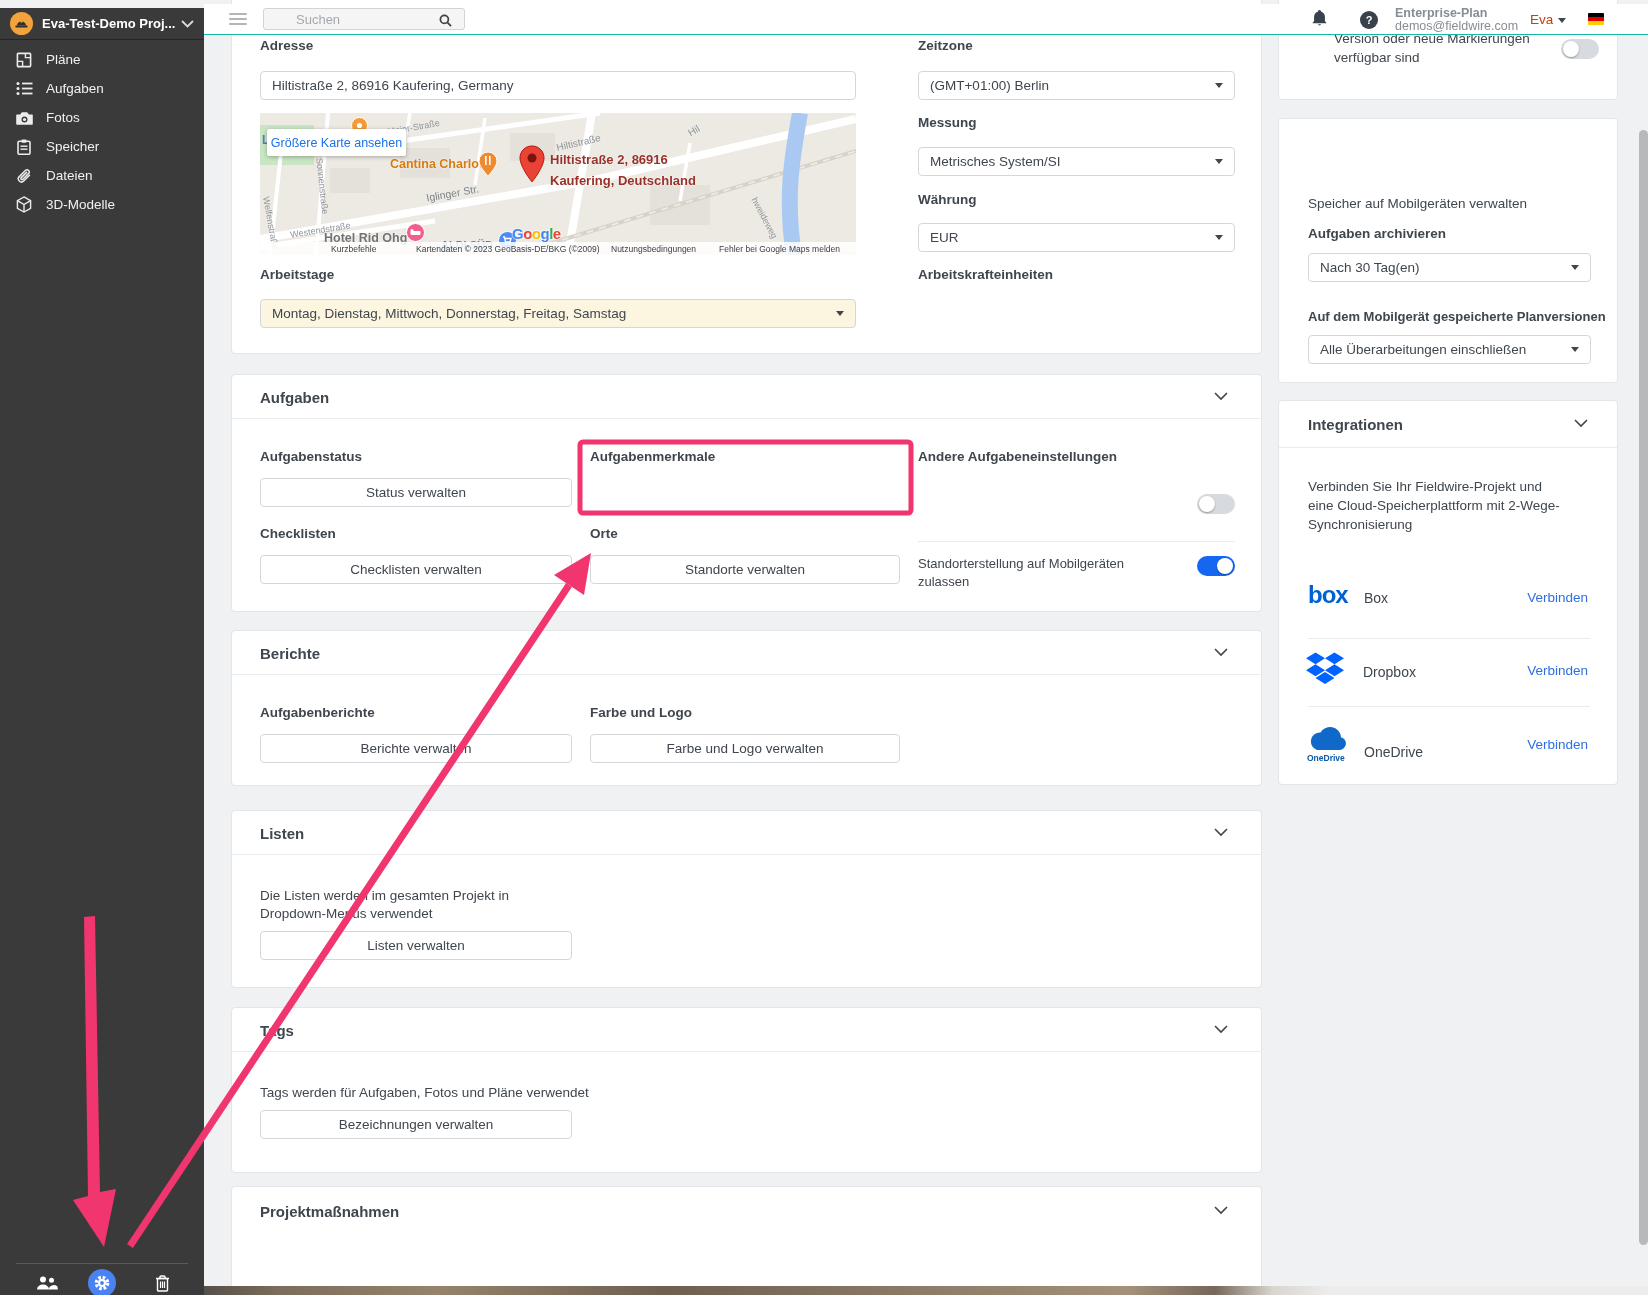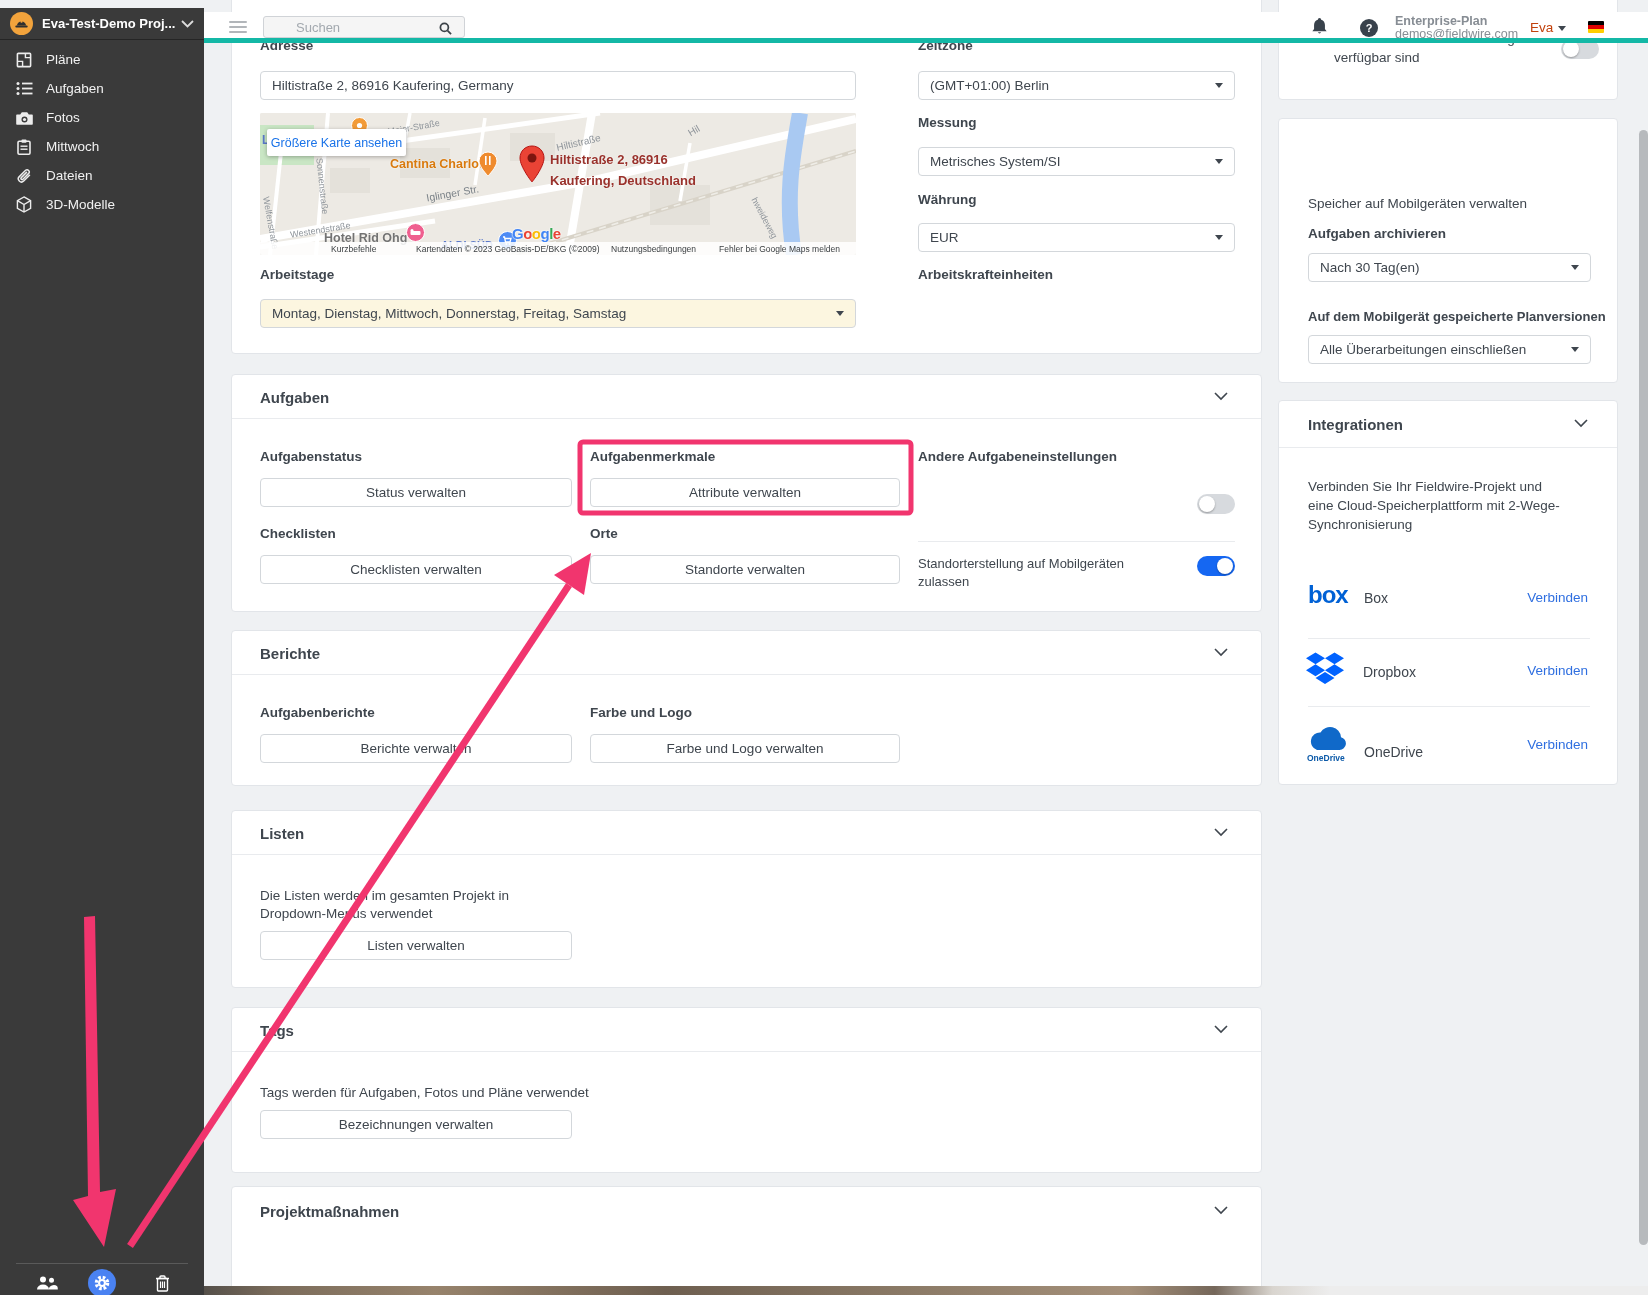--- a/index.html
+++ b/index.html
@@ -11,21 +11,21 @@
   .sb-head { position:absolute; left:0; top:0; width:204px; height:32px; display:flex; align-items:center; padding:0 10px; border-bottom:1px solid rgba(0,0,0,.35); cursor:pointer; }
   .sb-logo { width:23px; height:23px; border-radius:50%; background:#f2a33c; display:flex; align-items:center; justify-content:center; flex:0 0 auto; }
   .sb-title { color:#fff; font-size:13px; font-weight:700; margin-left:9px; white-space:nowrap; overflow:hidden; flex:1; }
   .sb-item { position:absolute; left:0; width:204px; height:29px; display:flex; align-items:center; padding-left:15px; color:#f1f1f1; font-size:13.5px; cursor:pointer; }
   .sb-item .ic { width:18px; height:18px; margin-right:13px; display:flex; align-items:center; justify-content:center; }
   .sb-foot-divider { position:absolute; left:16px; right:16px; top:1255px; height:1px; background:#5a5a5a; }
   .sb-foot-ic { position:absolute; top:1261px; width:28px; height:28px; display:flex; align-items:center; justify-content:center; cursor:pointer; }
   .gear-wrap { background:#4a82f2; border-radius:50%; }
 
   
-  #topbar { position:absolute; left:204px; top:12px; width:1444px; height:31px; background:#fff; border-bottom:5px solid #14b8a6; z-index:10; }
+  #topbar { position:absolute; left:204px; top:4px; width:1444px; height:31px; background:#fff; border-bottom:1px solid #14b8a6; z-index:10; }
   .burger { position:absolute; left:25px; top:9px; width:18px; height:13px; cursor:pointer; }
   .burger div { height:2px; background:#b2b6ba; margin-bottom:3px; border-radius:1px; }
   .searchbox { position:absolute; left:59px; top:4px; width:202px; height:22px; background:#f5f5f5; border:1px solid #d0d3d7; border-radius:3px; }
   .searchbox input { position:absolute; left:32px; top:0; width:130px; height:20px; border:none; background:transparent; outline:none; font-size:13px; color:#3f464e; font-family:"Liberation Sans",sans-serif; }
   .searchbox input::placeholder { color:#a3a9af; }
   .search-glass { position:absolute; right:12px; top:4px; }
   .tb-bell { position:absolute; left:1108px; top:6px; cursor:pointer; }
   .tb-help { position:absolute; left:1156px; top:7px; width:18px; height:18px; border-radius:50%; background:#39424c; color:#fff; font-size:11px; font-weight:700; display:flex; align-items:center; justify-content:center; cursor:pointer; }
   .tb-plan { position:absolute; left:1191px; top:3px; font-size:12.5px; color:#878d94; line-height:13px; }
   .tb-plan .pn { font-weight:700; }
@@ -128,21 +128,21 @@
     </div>
     <div class="sb-item" style="top:124px;">
       <span class="ic">
           <svg width="14" height="16" viewBox="0 0 14 16">
             <rect x="1" y="2.2" width="12" height="13" rx="1.2" fill="none" stroke="#ececec" stroke-width="1.6"></rect>
             <rect x="4.5" y="0.6" width="5" height="3.2" rx="0.8" fill="#ececec"></rect>
             <rect x="3.5" y="6.5" width="7" height="1.4" fill="#ececec"></rect>
             <rect x="3.5" y="9.5" width="7" height="1.4" fill="#ececec"></rect>
           </svg>
         </span>
-      <span>Mittwoch</span>
+      <span>Speicher</span>
     </div>
     <div class="sb-item" style="top:153px;">
       <span class="ic">
           <svg width="16" height="16" viewBox="0 0 16 16">
             <path d="M13.5 7.2 L7.7 13 a3.1 3.1 0 0 1 -4.4 -4.4 L9.6 2.3 a2.2 2.2 0 0 1 3.1 3.1 L6.9 11.2 a1.1 1.1 0 0 1 -1.6 -1.6 L10.5 4.4" fill="none" stroke="#ececec" stroke-width="1.5" stroke-linecap="round"></path>
           </svg>
         </span>
       <span>Dateien</span>
     </div>
     <div class="sb-item" style="top:182px;">
@@ -341,21 +341,20 @@
   <div class="card" style="left:231px; top:374px; width:1031px; height:238px;">
     <div class="card-head">
       <span class="card-title">Aufgaben</span>
       <svg class="chev" style="right:33px; top:17px;" width="14" height="9" viewBox="0 0 14 9">
           <path d="M1 1 L7 7 L13 1" fill="none" stroke="#3f464e" stroke-width="1.6"></path>
         </svg>
     </div>
     <span class="lbl" style="left:28px; top:74px;">Aufgabenstatus</span>
     <div class="btn" style="left:28px; top:103px; width:312px;">Status verwalten</div>
     <span class="lbl" style="left:358px; top:74px;">Aufgabenmerkmale</span>
-    <div class="btn" style="left:358px; top:103px; width:310px;">Attribute verwalten</div>
     <span class="lbl" style="left:28px; top:151px;">Checklisten</span>
     <div class="btn" style="left:28px; top:180px; width:312px;">Checklisten verwalten</div>
     <span class="lbl" style="left:358px; top:151px;">Orte</span>
     <div class="btn" style="left:358px; top:180px; width:310px;">Standorte verwalten</div>
 
     <span class="lbl" style="left:686px; top:74px;">Andere Aufgabeneinstellungen</span>
     <div class="toggle" style="left:965px; top:119px;">
         <span class="knob"></span>
       </div>
     <div class="divider" style="left:686px; top:166px; width:317px;"></div>

